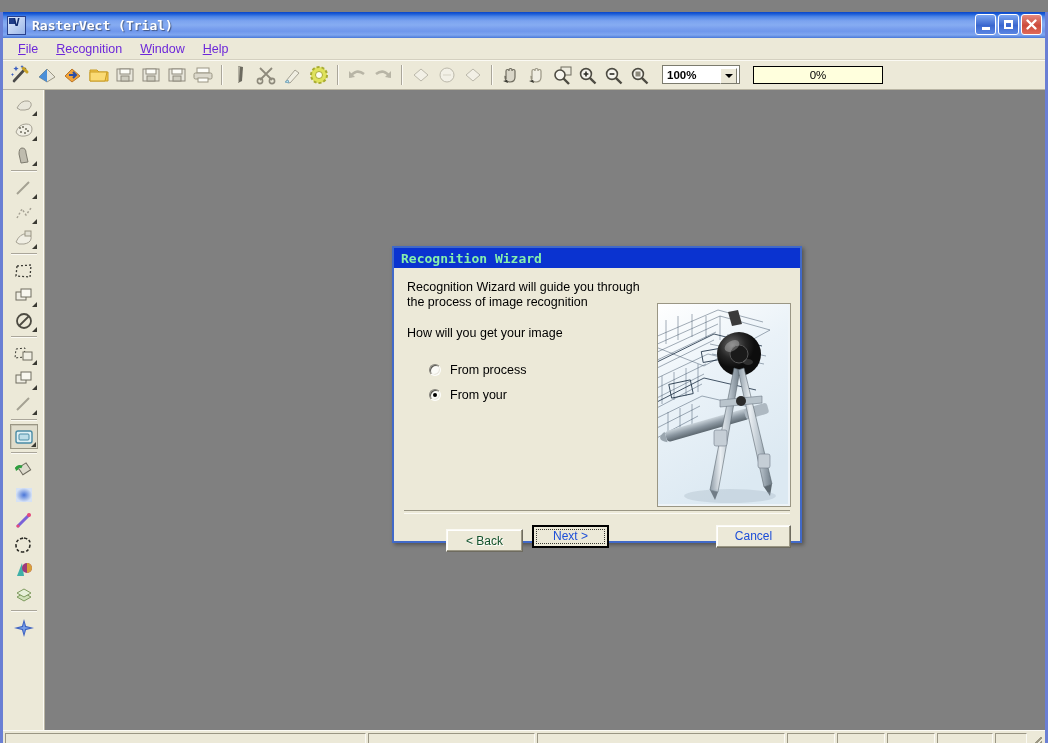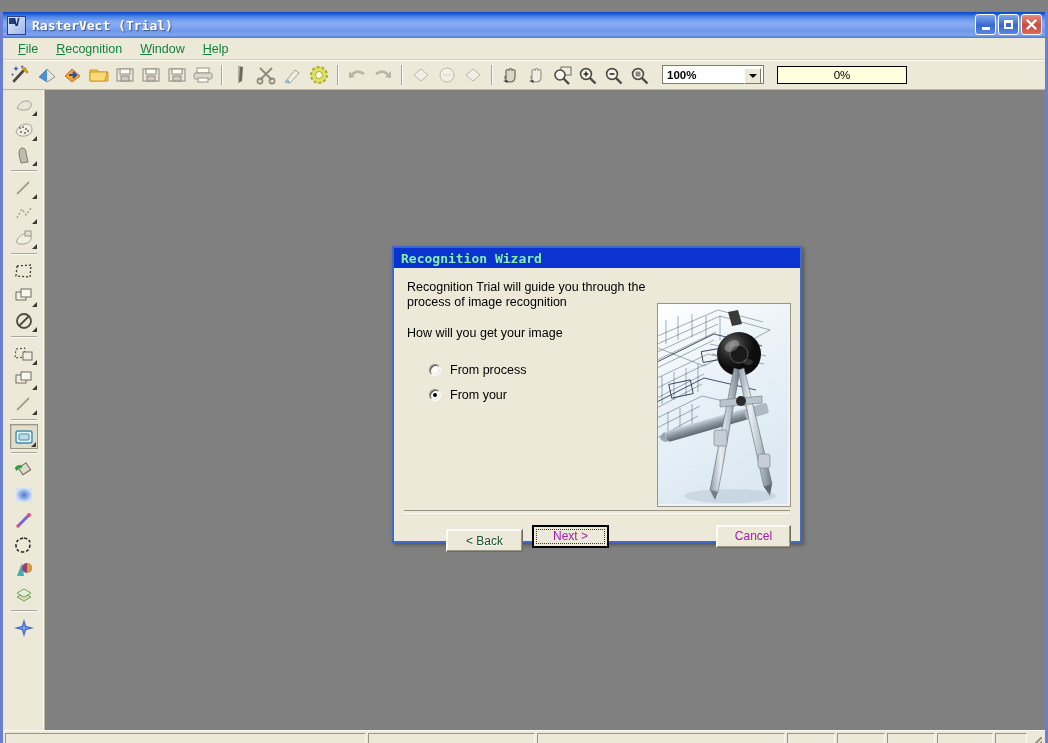--- a/index.html
+++ b/index.html
@@ -85,21 +85,21 @@
   
   #menubar {
     height: 21px; flex: 0 0 21px;
     background: #ece9d8;
     display: flex; align-items: center;
     padding-left: 6px;
     border-bottom: 1px solid #d4d0c0;
   }
   .menu-item {
     font: 12.5px "Liberation Sans", sans-serif;
-    color: #15803d;
+    color: #6d28d9;
     padding: 2px 9px;
     cursor: default;
     white-space: nowrap;
   }
   .menu-item u { text-decoration: underline; }
 
   
   #toolbar {
     height: 29px; flex: 0 0 29px;
     background: #ece9d8;
@@ -117,21 +117,21 @@
   .tb-sep {
     width: 1px; height: 20px;
     background: #aaa69a;
     border-right: 1px solid #fbfaf4;
     margin: 0 5px;
   }
   .ico { display:block; }
 
   
   #zoom-combo {
-    width: 102px; height: 19px;
+    width: 78px; height: 19px;
     margin-left: 8px;
     border: 1px solid #7b7b6e;
     background: #fff;
     display: flex; align-items: center;
     box-sizing: border-box;
     position: relative;
   }
   #zoom-value {
     font: bold 11.5px "Liberation Sans", sans-serif;
     color: #000; padding-left: 4px;
@@ -326,21 +326,21 @@
     display: flex; align-items: center;
   }
   .dlg-btn {
     height: 23px;
     min-width: 75px;
     background: #ece9d8;
     border: 1px solid;
     border-color: #fbfaf4 #6e6b5f #6e6b5f #fbfaf4;
     box-shadow: inset -1px -1px 0 #9a9684, inset 1px 1px 0 #ffffff;
     font: 12px "Liberation Sans", sans-serif;
-    color: #a21caf;
+    color: #1d4ed8;
     display: flex; align-items: center; justify-content: center;
     box-sizing: border-box;
     cursor: default;
     position: relative;
   }
   .dlg-btn.disabled { color: #14532d; text-shadow: 1px 1px 0 #ffffff; margin-top: 9px; }
   .dlg-btn.default {
     border: 2px solid #000;
     box-shadow: none;
     background: #ece9d8;
@@ -744,21 +744,21 @@
 
 <div id="dialog">
 
   <div id="dlg-titlebar">
     <span id="dlg-title">Recognition Wizard</span>
   </div>
 
   <div id="dlg-body">
 
     <div id="dlg-text-col">
-      <p class="dlg-para">Recognition Trial will guide you through the process of image recognition</p>
+      <p class="dlg-para">Recognition Wizard will guide you through the process of image recognition</p>
       <p class="dlg-para">How will you get your image</p>
     </div>
 
     <div id="radio-group">
       <div class="radio-row">
         <span class="radio-dot"></span>
         <span class="radio-label">From process</span>
       </div>
       <div class="radio-row">
         <span class="radio-dot checked"></span>

